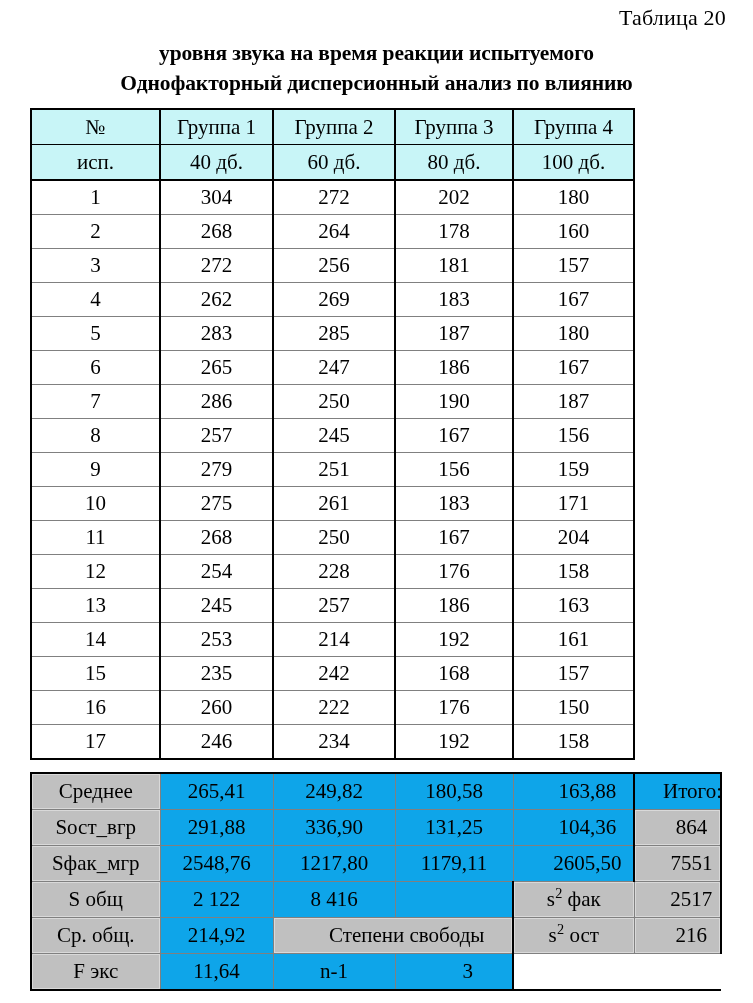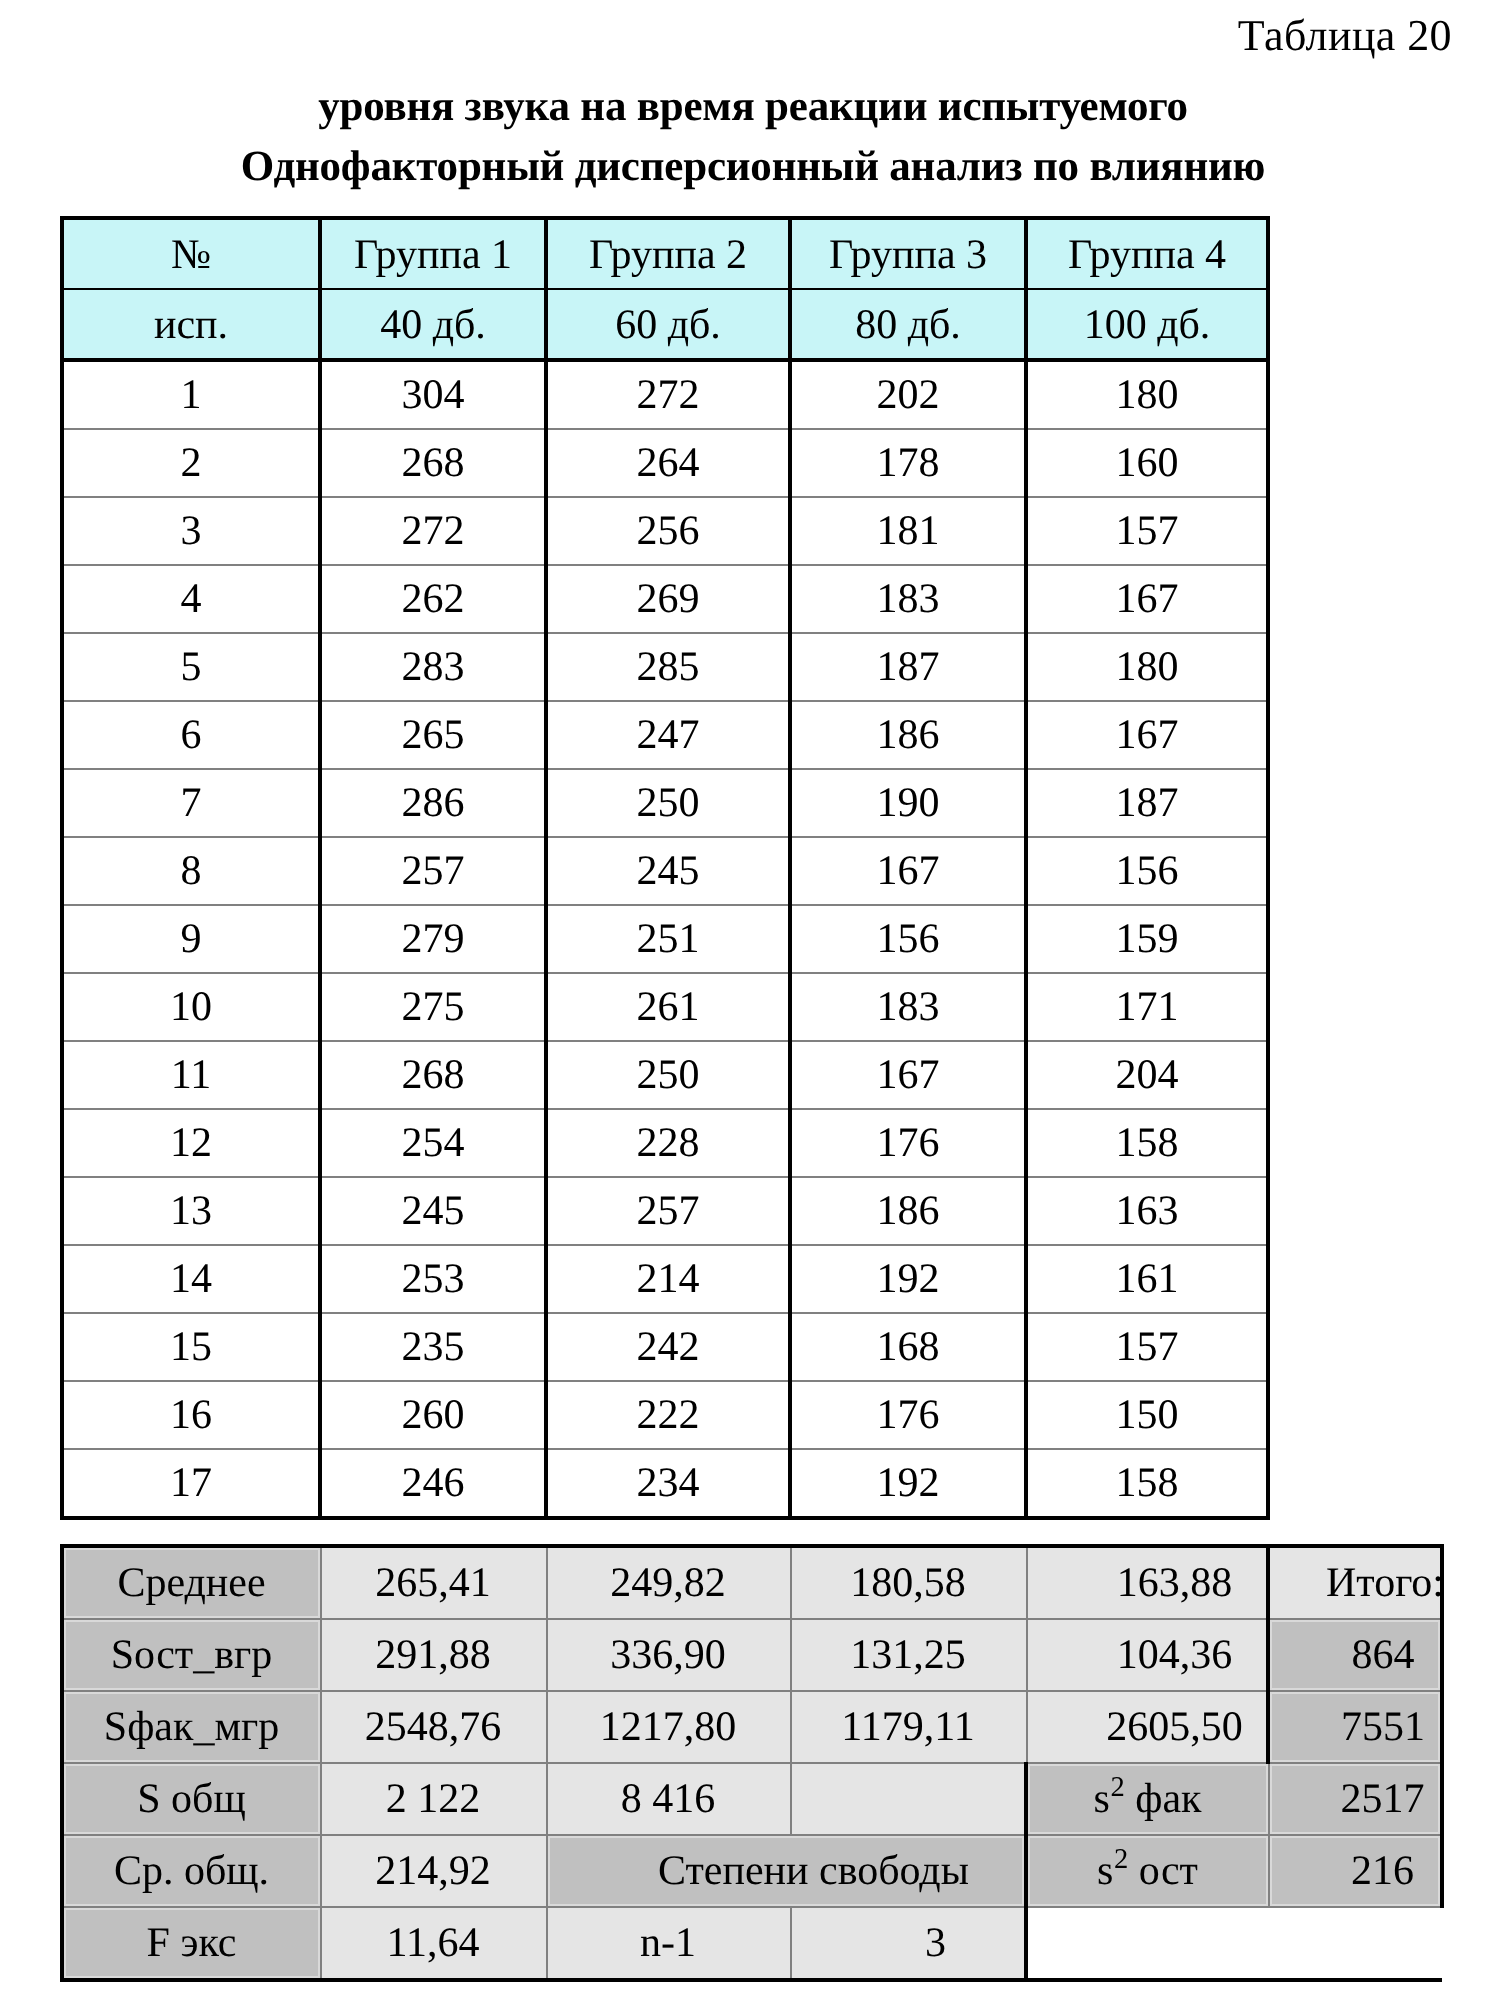--- a/index.html
+++ b/index.html
@@ -95,21 +95,21 @@
 
   
   #summary-table {
     width: 692px;
     margin-top: 12px;
   }
 
   #summary-table td {
     height: 35px;
     border: 1.5px solid #808080;
-    background: #e5e5e5;
+    background: #0ea5e9;
   }
   #summary-table td.shade {
     background: #c0c0c0;
     box-shadow: inset 2px 2px 0 -1px #d9d9d9, inset -2px -2px 0 -1px #d9d9d9;
   }
   #summary-table td.blank {
     border: none;
     background: transparent;
   }
   #summary-table td.vb-l { border-left: 2px solid #000000; }

